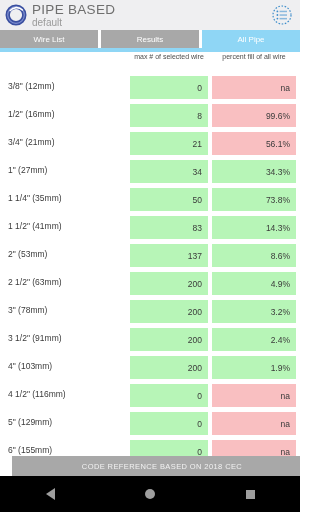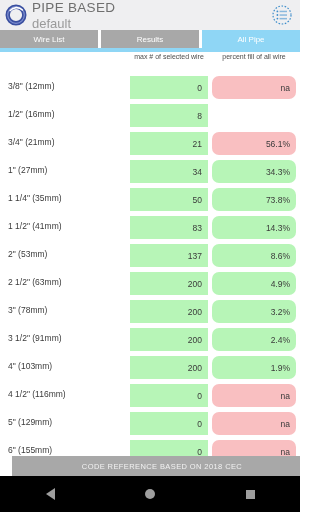--- a/index.html
+++ b/index.html
@@ -21,21 +21,21 @@
     width:22px;height:22px;margin-left:5px;margin-right:5px;
     flex:0 0 auto;position:relative;
   }
   .logo svg{display:block;}
   .titlewrap{flex:1 1 auto;min-width:0;line-height:1;}
   .apptitle{
     font-size:13.5px;color:#6f6f6f;letter-spacing:.3px;
     margin-top:1px;white-space:nowrap;
   }
   .appsub{
-    font-size:13px;color:#9a9a9a;margin-top:2px;white-space:nowrap;
+    font-size:10px;color:#9a9a9a;margin-top:2px;white-space:nowrap;
   }
   .menubtn{
     width:26px;height:26px;margin-right:5px;flex:0 0 auto;
     display:flex;align-items:center;justify-content:center;
   }
 
   
   .tabbar{
     position:absolute;left:0;top:30px;width:300px;height:18px;
     background:#ffffff;
@@ -79,21 +79,21 @@
     position:absolute;left:8px;top:7px;
     font-size:8.5px;color:#3b3b3b;white-space:nowrap;
   }
   .cell{
     position:absolute;top:2px;height:23px;
     font-size:8.5px;color:#3b3b3b;
     display:flex;align-items:center;justify-content:flex-end;
     padding-right:6px;box-sizing:border-box;
   }
   .cell.c1{left:130px;width:78px;}
-  .cell.c2{left:212px;width:84px;border-radius:7px;}
+  .cell.c2{left:212px;width:84px;}
   .cell.green{background:#b7f5b7;}
   .cell.pink{background:#f9bfc1;}
 
   
   .footer{
     position:absolute;left:12px;top:456px;width:300px;height:20px;
     background:#a8a8a8;
     display:flex;align-items:center;justify-content:center;
   }
   .footertext{
@@ -167,20 +167,21 @@
 
     <div id="rows">
         <div class="row">
           <div class="rowlabel">3/8" (12mm)</div>
           <div class="cell c1 green">0</div>
           <div class="cell c2 pink">na</div>
         </div>
         <div class="row">
           <div class="rowlabel">1/2" (16mm)</div>
           <div class="cell c1 green">8</div>
+          <div class="cell c2 pink">99.6%</div>
         </div>
         <div class="row">
           <div class="rowlabel">3/4" (21mm)</div>
           <div class="cell c1 green">21</div>
           <div class="cell c2 pink">56.1%</div>
         </div>
         <div class="row">
           <div class="rowlabel">1" (27mm)</div>
           <div class="cell c1 green">34</div>
           <div class="cell c2 green">34.3%</div>

